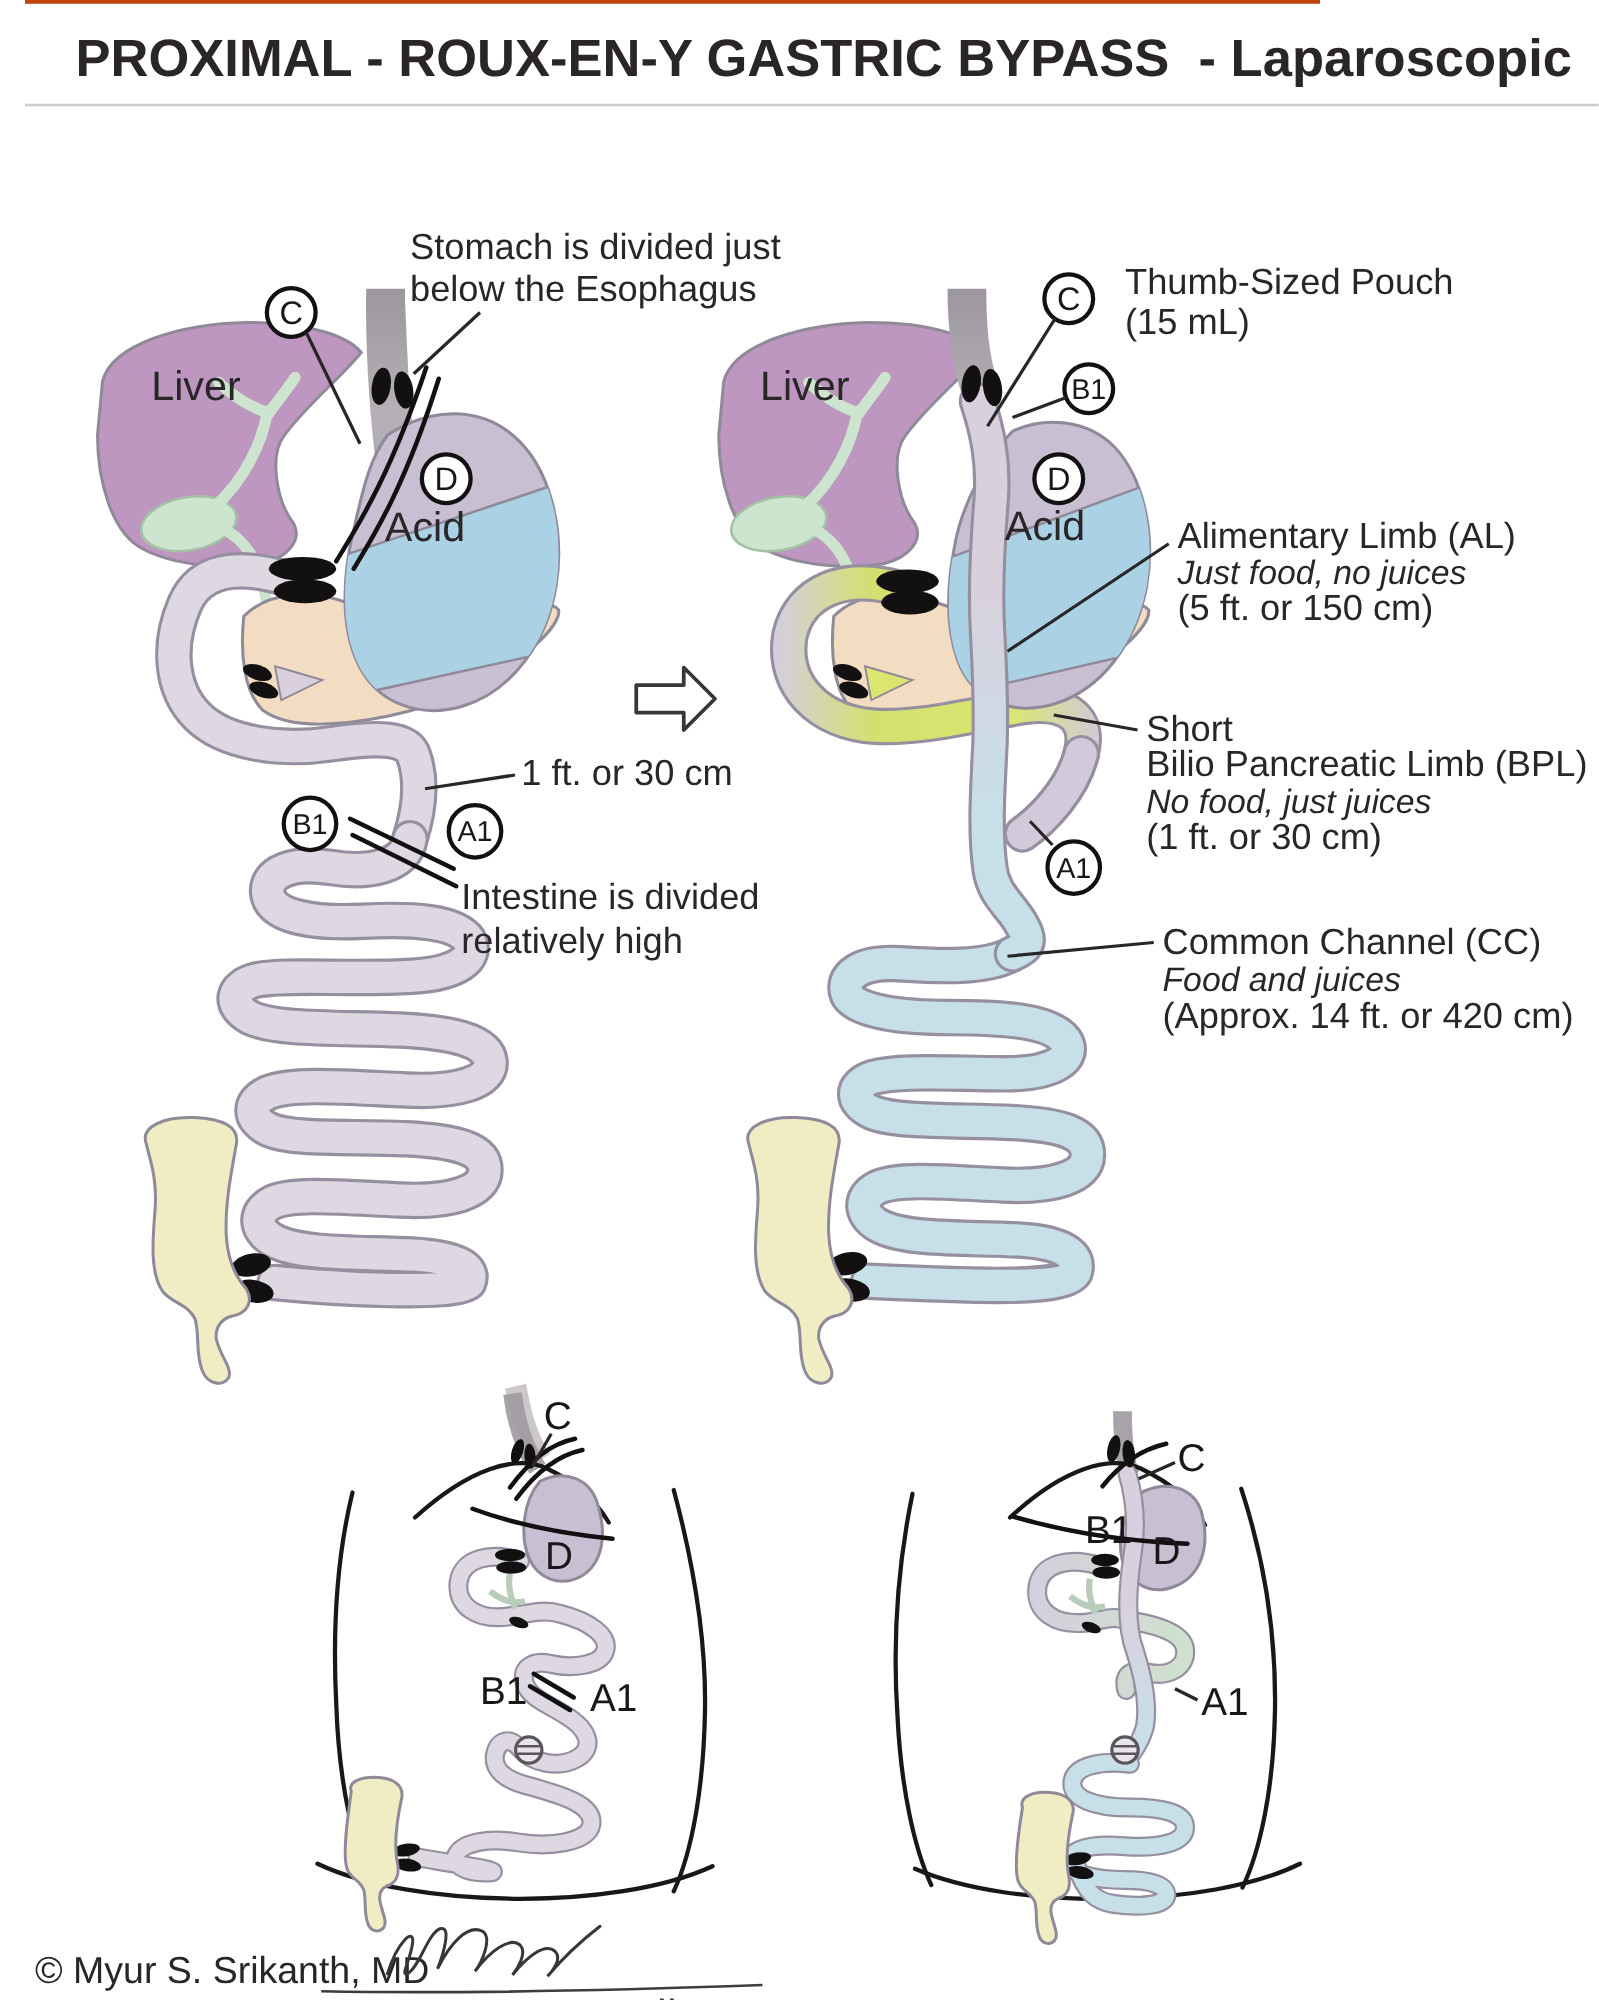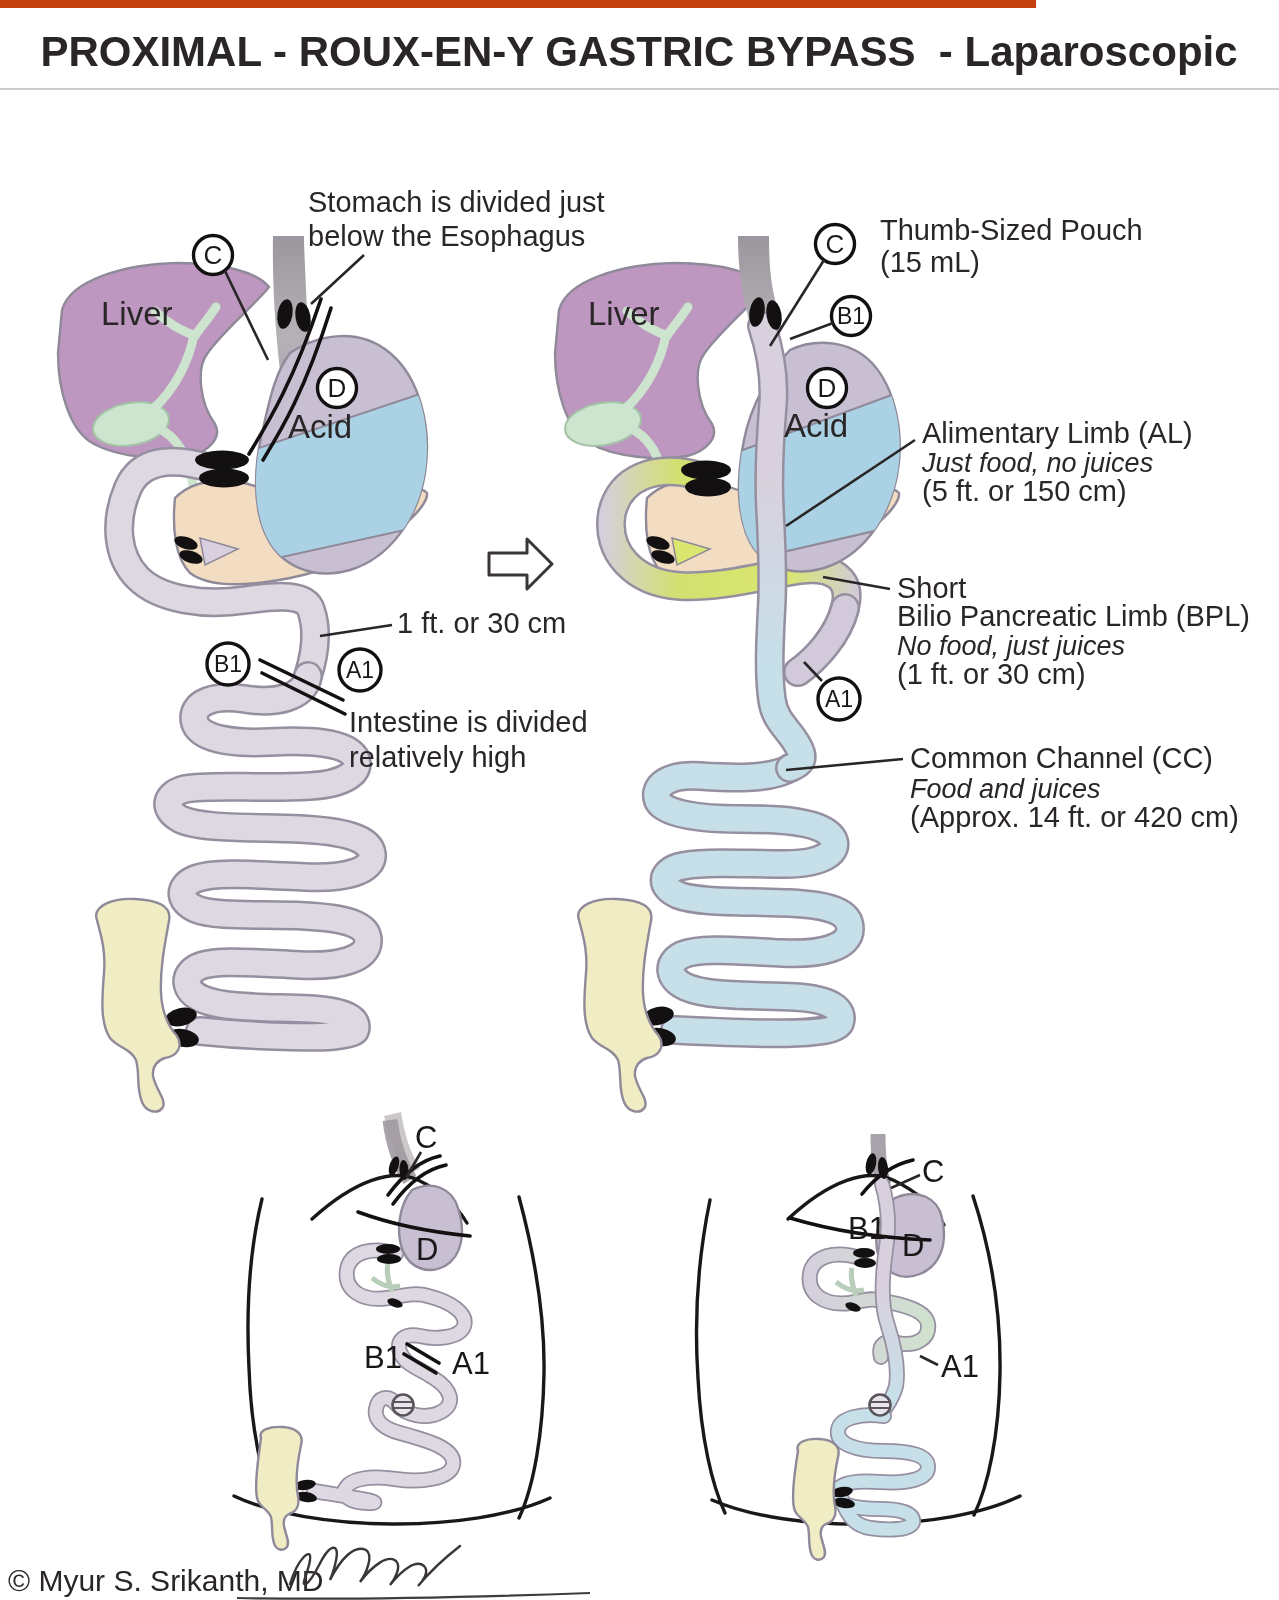--- a/index.html
+++ b/index.html
@@ -1,18 +1,18 @@
 <!DOCTYPE html>
 <html><head>
 <meta charset="utf-8">
 <style>
   html,body{margin:0;padding:0;background:#ffffff;}
   #page{position:relative;width:1036px;height:1600px;background:#ffffff;
-        border-top:8px solid #c2410c;box-sizing:border-box;
-        font-family:"Liberation Sans",sans-serif;}
+        border-top:3px solid #c2410c;box-sizing:border-box;
+        font-family:"Liberation Sans",sans-serif;margin-left:20px;}
   svg{position:absolute;left:0;top:0;}
   .ttl{font-size:42px;font-weight:600;fill:#2a2628;letter-spacing:0px;}
   .note{font-size:29px;fill:#2a2628;}
   .noteI{font-size:27px;font-style:italic;fill:#2a2628;}
   .organ{font-size:33px;fill:#2a2628;}
   .mk{font-size:26px;fill:#1a1718;font-weight:500;}
   .mk2{font-size:23px;fill:#1a1718;font-weight:500;}
   .tmk{font-size:31px;fill:#1a1718;}
   .foot{font-size:30px;fill:#2a2628;}
   .ptr{stroke:#2a2628;stroke-width:2.6;fill:none;}

